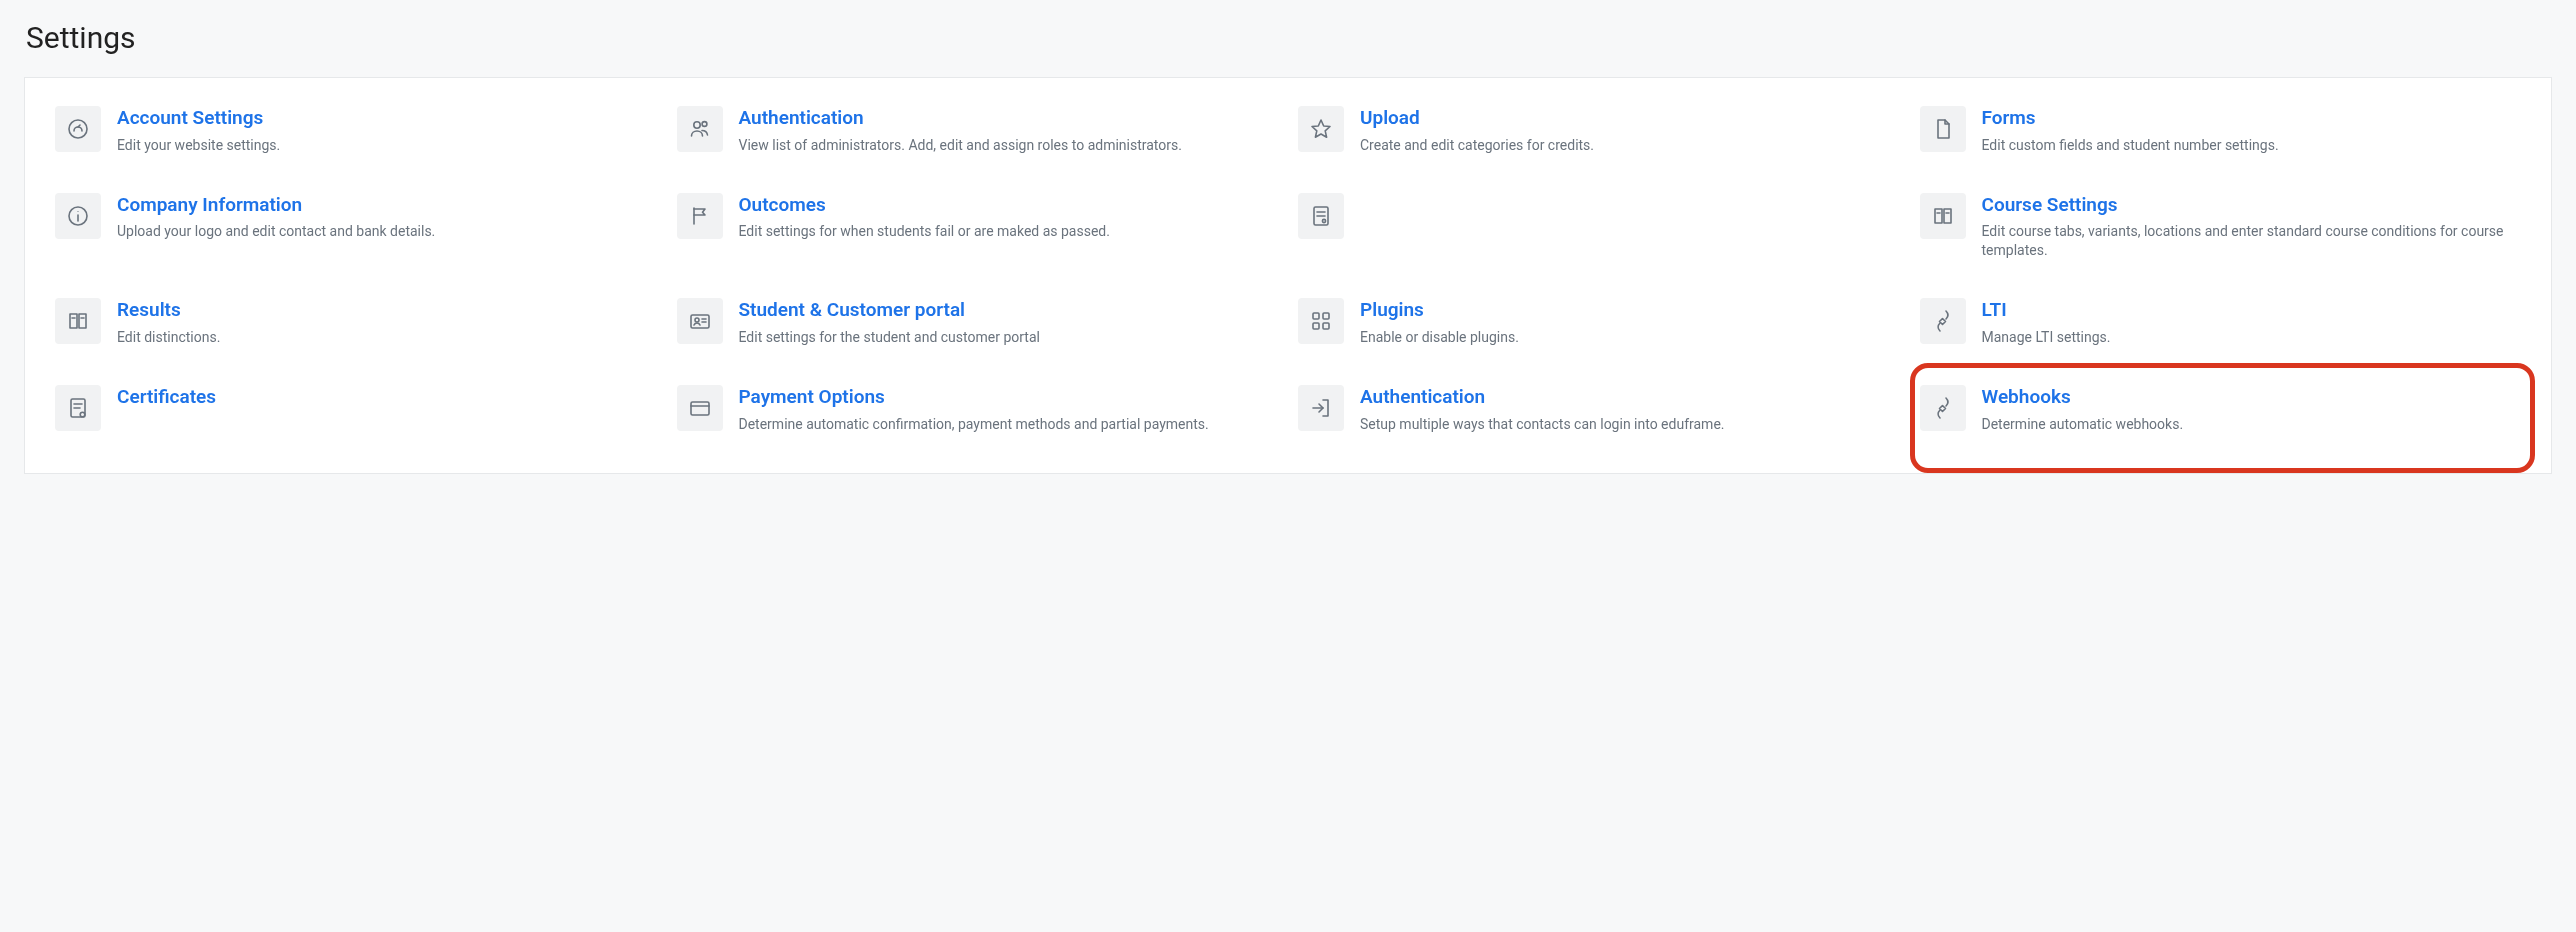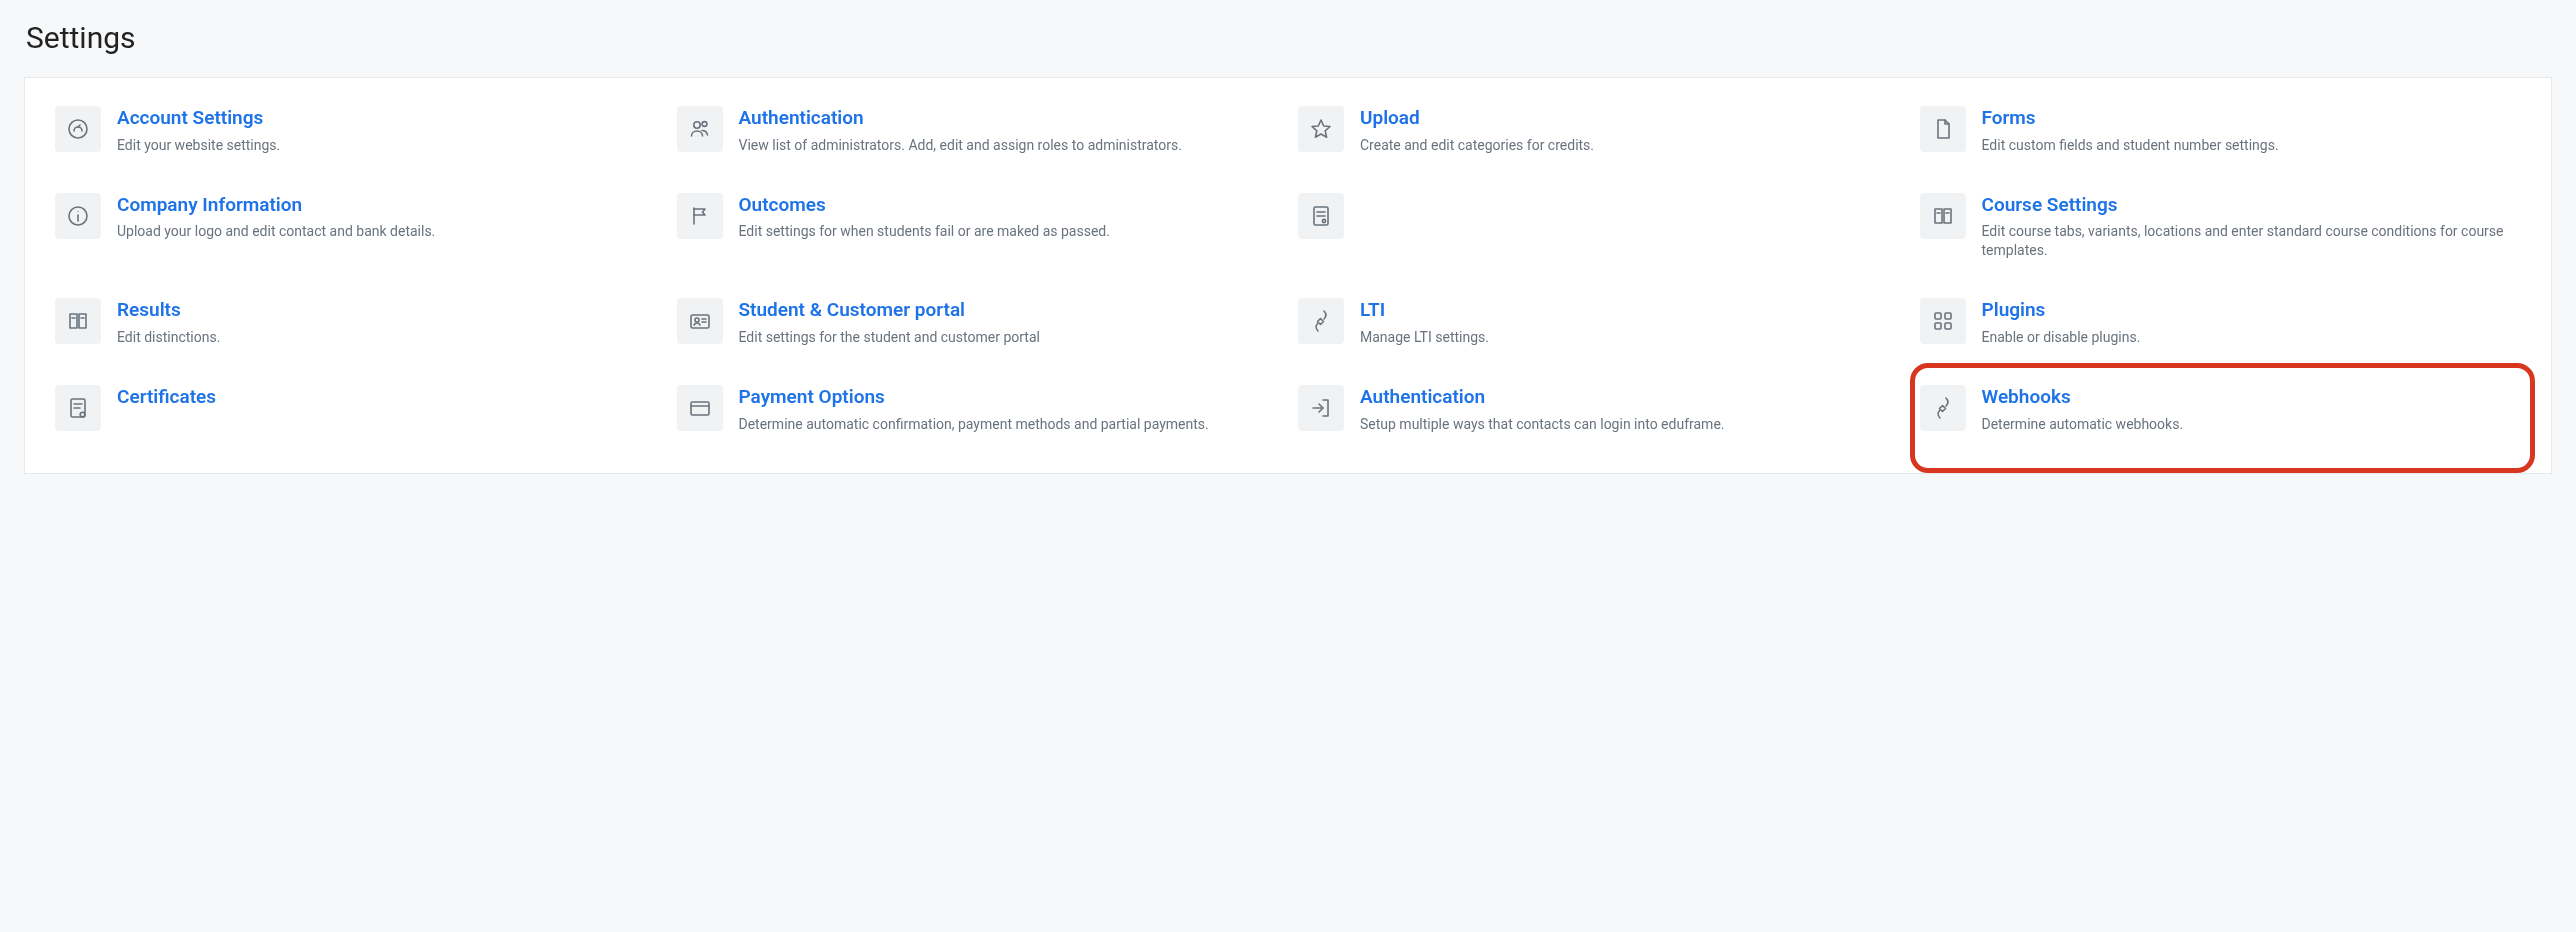--- a/index.html
+++ b/index.html
@@ -268,37 +268,37 @@
           </svg>
         </div>
         <div class="text">
           <div class="title">Student &amp; Customer portal</div>
           <div class="desc">Edit settings for the student and customer portal</div>
         </div>
       </div>
       <div class="tile">
         <div class="icon-box">
           <svg viewBox="0 0 24 24">
+            <use href="#ico-grid"></use>
+          </svg>
+        </div>
+        <div class="text">
+          <div class="title">Plugins</div>
+          <div class="desc">Enable or disable plugins.</div>
+        </div>
+      </div>
+      <div class="tile">
+        <div class="icon-box">
+          <svg viewBox="0 0 24 24">
             <use href="#ico-plug"></use>
           </svg>
         </div>
         <div class="text">
           <div class="title">LTI</div>
           <div class="desc">Manage LTI settings.</div>
-        </div>
-      </div>
-      <div class="tile">
-        <div class="icon-box">
-          <svg viewBox="0 0 24 24">
-            <use href="#ico-grid"></use>
-          </svg>
-        </div>
-        <div class="text">
-          <div class="title">Plugins</div>
-          <div class="desc">Enable or disable plugins.</div>
         </div>
       </div>
       <div class="tile">
         <div class="icon-box">
           <svg viewBox="0 0 24 24">
             <use href="#ico-cert"></use>
           </svg>
         </div>
         <div class="text">
           <div class="title">Certificates</div>

